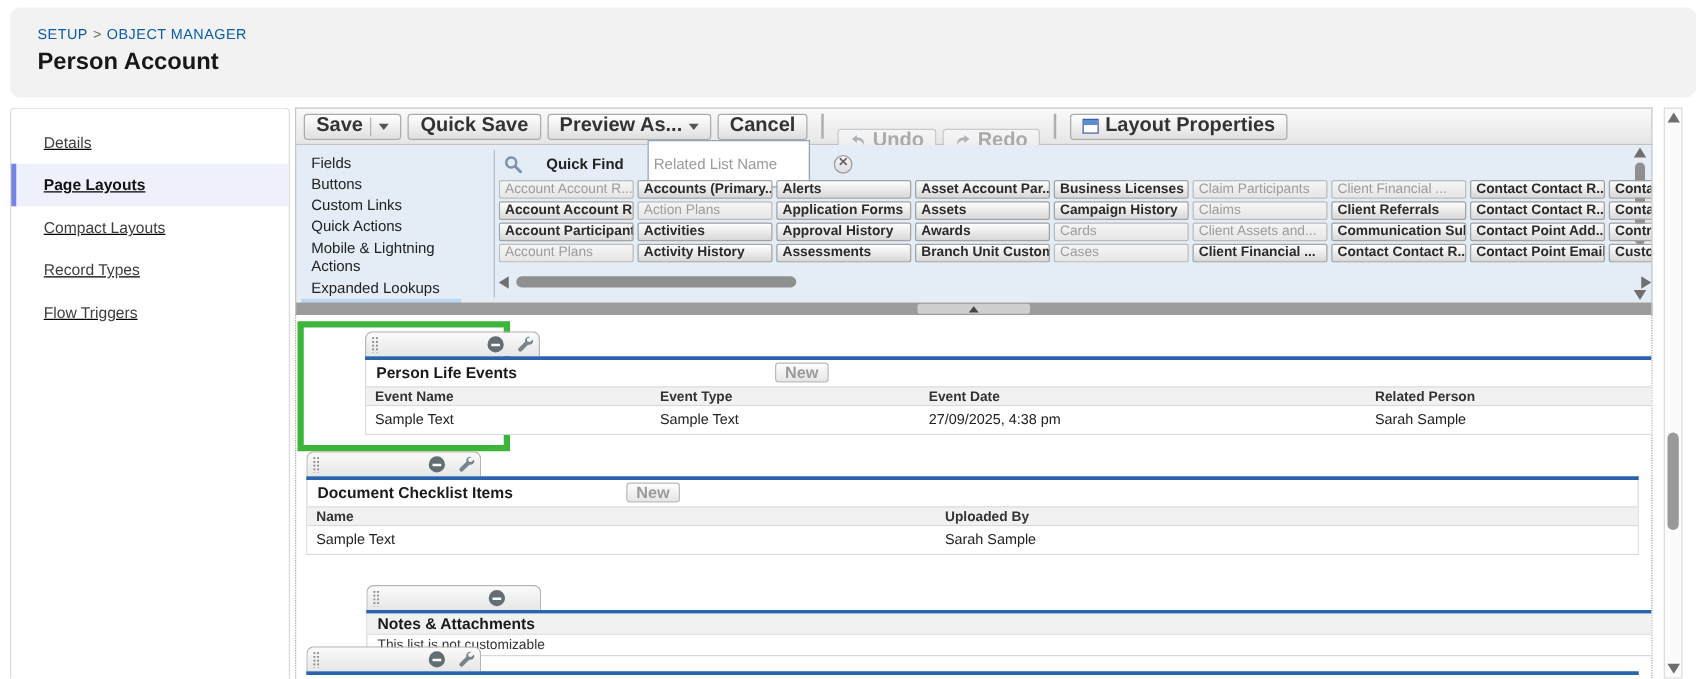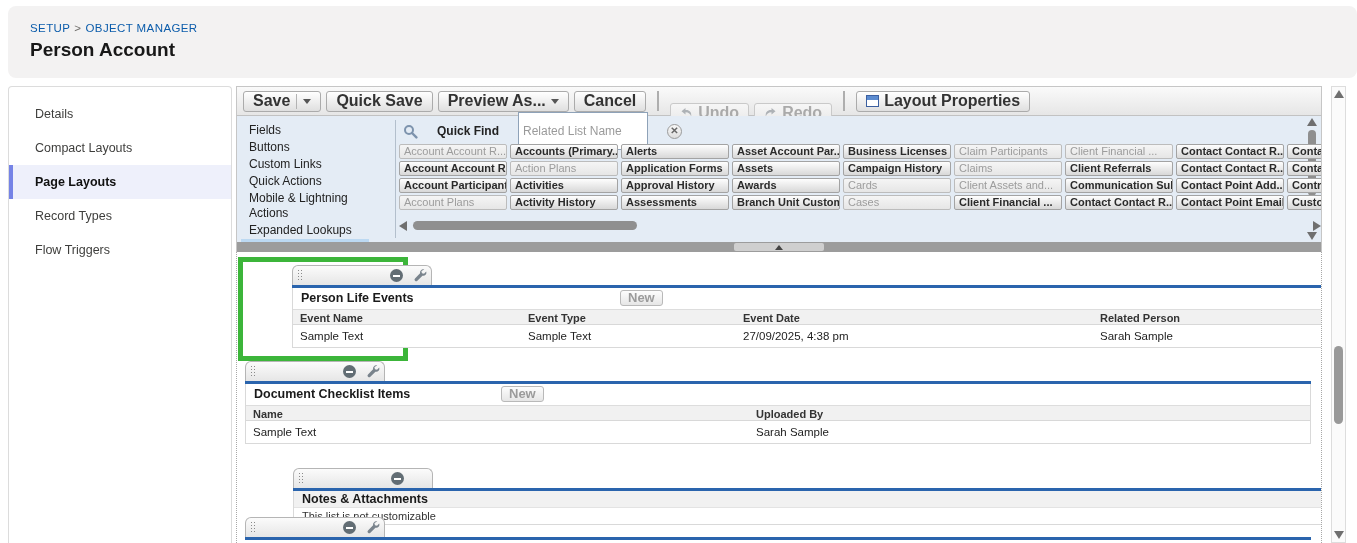--- a/index.html
+++ b/index.html
@@ -10,21 +10,21 @@
   
   .hdr { position:absolute; left:8px; top:6px; right:0; height:72px;
     background:#f3f2f2; border-radius:8px; }
   .crumbs { position:absolute; left:22px; top:16px; font-size:11.5px; letter-spacing:.4px; color:#0b5cab; }
   .crumbs a { color:#0b5cab; text-decoration:none; cursor:pointer; }
   .crumb-sep { color:#706e6b; margin:0 4px; }
   .page-title { position:absolute; left:22px; top:33px; font-size:19px; font-weight:bold; color:#181818; }
 
   
   .sidebar { position:absolute; left:8px; top:86px; width:224px; bottom:0;
-    background:#fff; border:1px solid #dcdcdc; border-bottom:none; border-radius:4px 4px 0 0; }
+    background:#fff; border:1px solid #dcdcdc; border-bottom:none; border-radius:4px 4px 0 0;text-decoration:underline; }
   .side-item { position:relative; height:34px; line-height:34px; padding-left:26px;
     font-size:12.5px; color:#3e3e3c; cursor:pointer; }
   .side-item.active { background:#eef0fb; font-weight:bold; color:#111; }
   .side-item.active::before { content:""; position:absolute; left:0; top:0; bottom:0; width:4px; background:#7583e6; }
   .sidebar .pad-top { height:10px; }
 
   
   .editor { position:absolute; left:236px; top:86px; width:1086px; bottom:0; }
 
   
@@ -138,22 +138,22 @@
     <div class="crumbs">
       <a>SETUP</a><span class="crumb-sep">&gt;</span><a>OBJECT MANAGER</a>
     </div>
     <div class="page-title">Person Account</div>
   </div>
 
   <div class="sidebar">
     <div class="pad-top"></div>
     <div id="side-items">
         <div class="side-item">Details</div>
+        <div class="side-item active">Page Layouts</div>
         <div class="side-item">Compact Layouts</div>
-        <div class="side-item active">Page Layouts</div>
         <div class="side-item">Record Types</div>
         <div class="side-item">Flow Triggers</div>
       </div>
   </div>
 
   <div class="editor">
 
     <div class="toolbar">
       <span class="tbtn">
         <span>Save</span>

